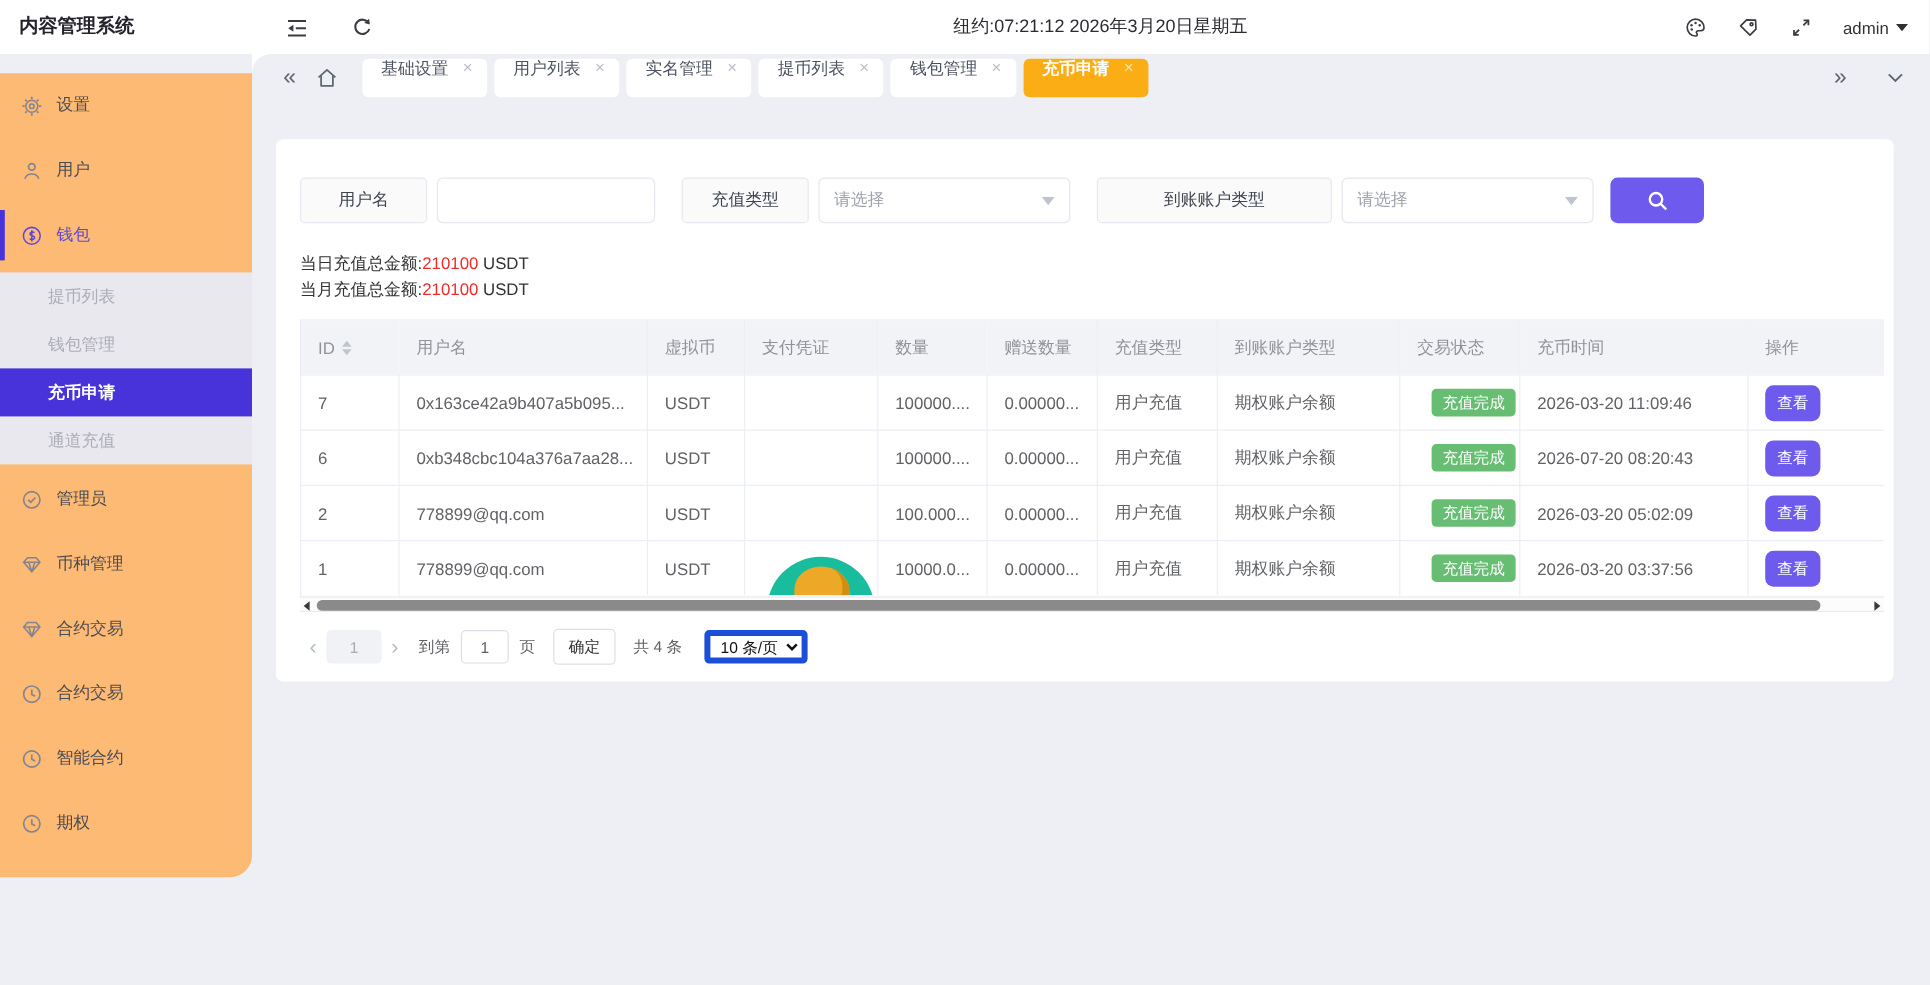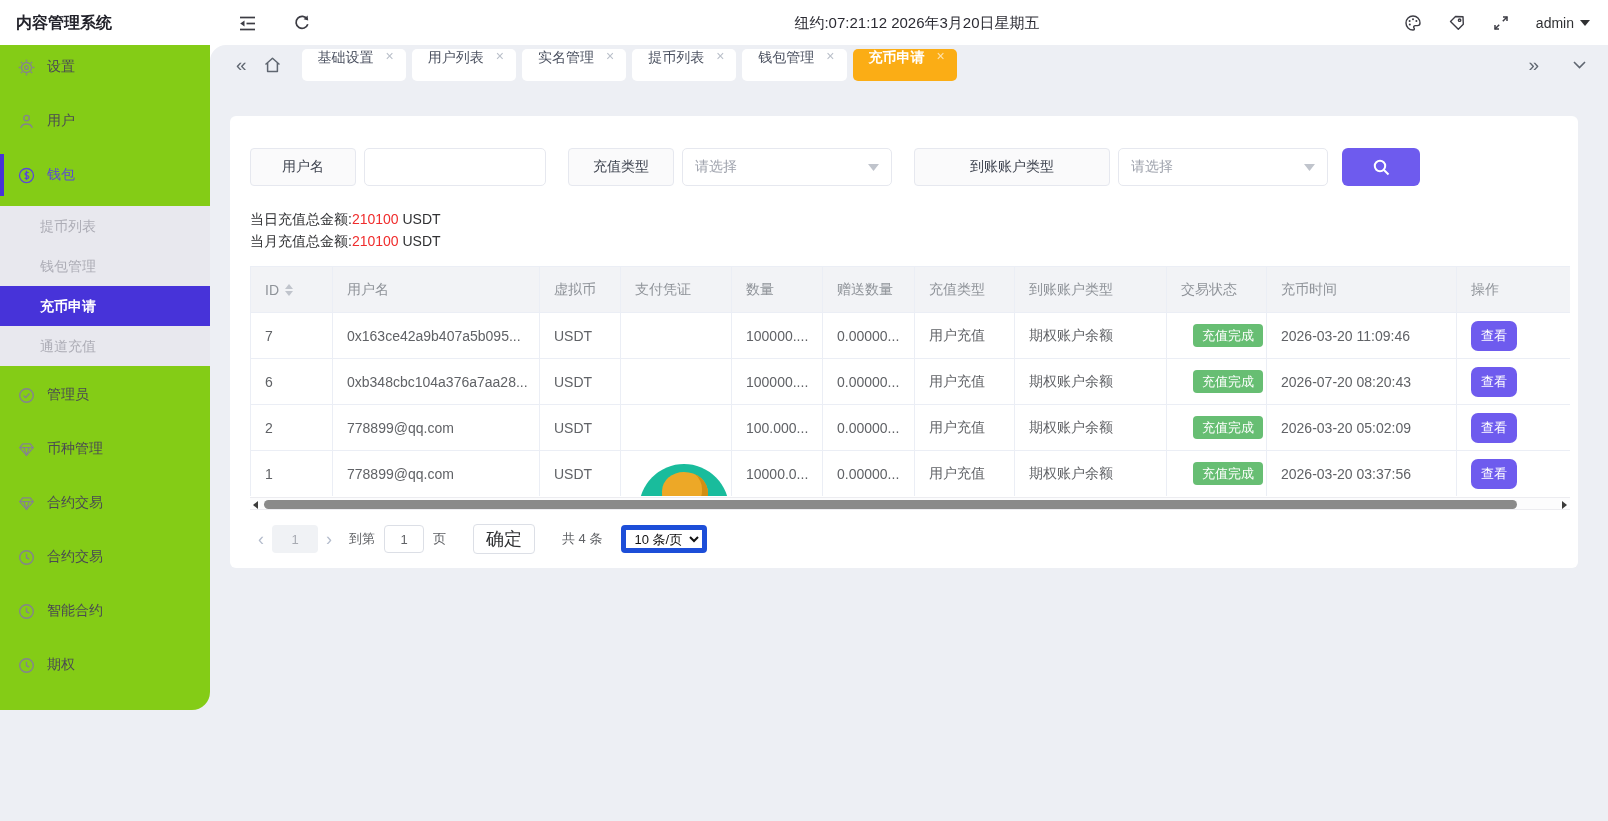--- a/index.html
+++ b/index.html
@@ -17,21 +17,21 @@
   .top-ic { position:absolute; top:12px; width:22px; height:22px; display:flex; align-items:center; justify-content:center; cursor:pointer; background:none; border:none; }
   .ic-collapse { left:236px; }
   .ic-refresh { left:291px; }
   .clock { position:absolute; left:917px; top:0; transform:translateX(-50%); height:45px; line-height:45px; font-size:15px; color:#2b2b33; white-space:nowrap; }
   .top-actions { position:absolute; right:18px; top:0; height:45px; display:flex; align-items:center; gap:26px; }
   .ta-btn { background:none; border:none; cursor:pointer; display:flex; align-items:center; gap:6px; font-size:14px; color:#303133; font-family:inherit; }
 
   
   .corner-cover { position:absolute; left:210px; top:45px; width:26px; height:26px; background:#fff; z-index:0; }
   .main-bg { position:absolute; left:210px; top:45px; right:0; bottom:0; background:#EDEFF4; border-top-left-radius:16px; z-index:1; }
-  .sidebar { position:absolute; left:0; top:40px; width:210px; height:670px; background:#84cc16; border-radius:0 0 18px 0; z-index:4; }
+  .sidebar { position:absolute; left:0; top:61px; width:210px; height:670px; background:#fdba74; border-radius:0 0 18px 0; z-index:4; }
   .menu-item { position:relative; height:54px; display:flex; align-items:center; padding-left:18px; gap:12px; cursor:pointer; color:#4a4a52; }
   .menu-item .m-ic { width:17px; height:17px; color:#84848e; }
   .menu-item.active { color:#5A48D8; }
   .menu-item.active .m-ic { color:#5A48D8; }
   .menu-item.active::before { content:""; position:absolute; left:0; top:6px; bottom:6px; width:4px; background:#4733D9; }
   .submenu { background:#E8E8EE; margin-top:4px; margin-bottom:2px; }
   .sub-item { height:40px; line-height:40px; padding-left:40px; color:#ADADB6; cursor:pointer; }
   .sub-item.active { background:#4733D9; color:#fff; font-weight:bold; }
 
   
@@ -82,21 +82,21 @@
   .harrow { position:absolute; top:3px; width:0; height:0; border-top:4px solid transparent; border-bottom:4px solid transparent; cursor:pointer; }
   .harrow.left { left:3px; border-right:5px solid #3a3a3a; }
   .harrow.right { right:3px; border-left:5px solid #3a3a3a; }
 
   
   .pager { display:flex; align-items:center; margin-top:14px; color:#606266; font-size:13px; }
   .pg-chev { background:none; border:none; font-size:18px; color:#b4bccc; cursor:pointer; padding:0 8px; font-family:inherit; }
   .pg-num { width:46px; height:28px; background:#F0F2F5; border-radius:4px; color:#a8abb2; display:flex; align-items:center; justify-content:center; cursor:pointer; }
   .pg-text { margin:0 9px; }
   .pg-goto { width:40px; height:28px; border:1px solid #DCDFE6; border-radius:4px; text-align:center; font-size:13px; color:#606266; font-family:inherit; }
-  .pg-confirm { height:30px; padding:0 12px; margin:0 18px; background:#fff; border:1px solid #DCDFE6; border-radius:4px; font-size:18px; color:#303133; cursor:pointer; font-family:inherit; }
+  .pg-confirm { height:30px; padding:0 12px; margin:0 6px; background:#fff; border:1px solid #DCDFE6; border-radius:4px; font-size:13px; color:#303133; cursor:pointer; font-family:inherit; }
   .pg-size { height:28px; margin-left:10px; border:5px solid #1d4ed8; border-radius:4px; font-size:13px; color:#111; padding:0 4px; font-family:inherit; background:#fff; cursor:pointer; }
 </style>
 </head>
 <body>
 
 <div class="corner-cover"></div>
 <div class="main-bg"></div>
 
 <header class="topbar">
   <div class="brand">内容管理系统</div>

